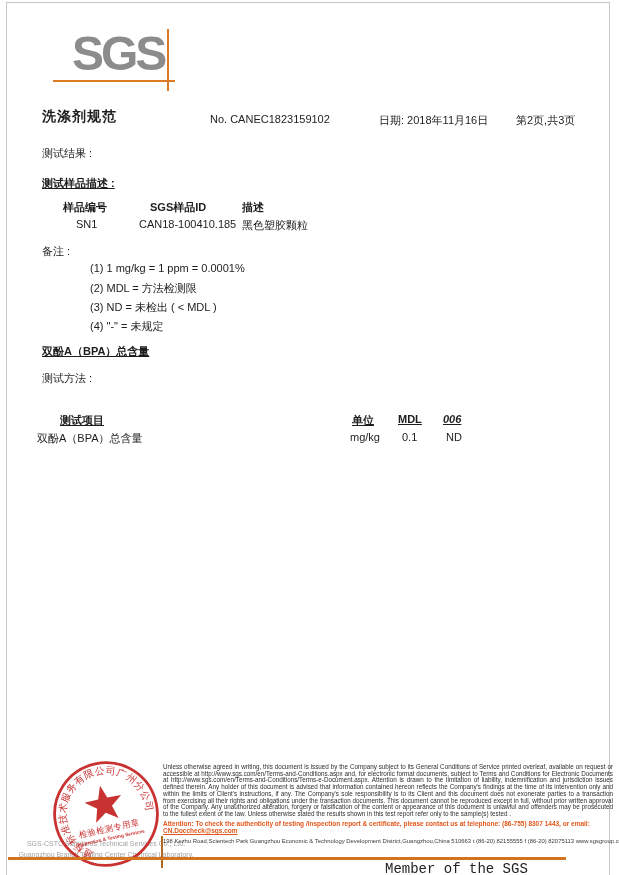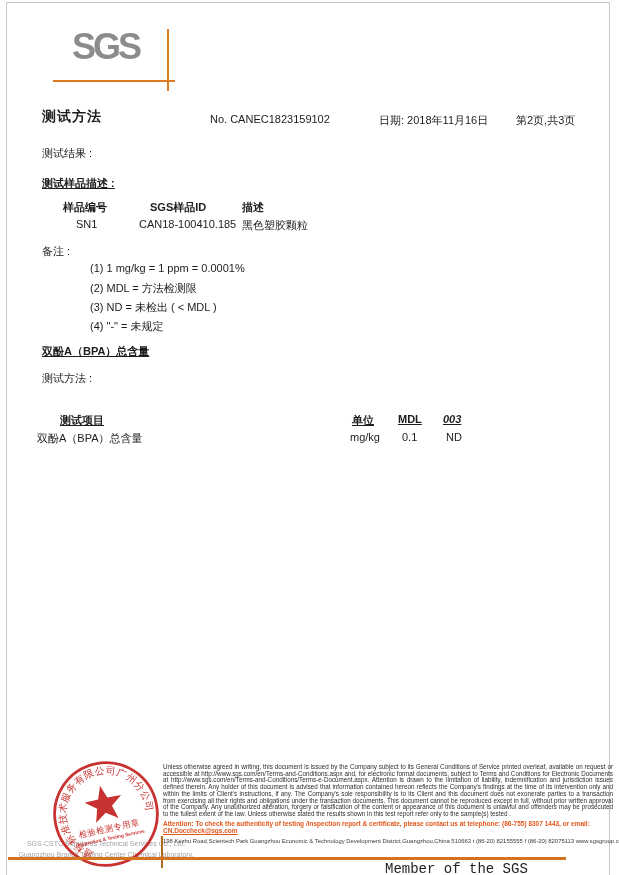--- a/index.html
+++ b/index.html
@@ -6,21 +6,21 @@
   .page {
     position:relative; width:619px; height:875px; background:#ffffff;
     font-family:"Liberation Sans","DejaVu Sans",sans-serif; color:#1d1d1d;
     overflow:hidden;
   }
   .abs { position:absolute; }
   .page-border { left:6px; top:2px; width:604px; height:880px;
     border:1px solid #c6c6c6; border-bottom:none; box-sizing:border-box; }
 
   
-  .logo-text { left:72px; top:26px; font-size:36px; font-weight:bold;
+  .logo-text { left:72px; top:26px; font-size:48px; font-weight:bold;
     color:#8c8c8c; letter-spacing:-3px; font-family:"Liberation Sans",sans-serif; }
   .logo-hline { left:53px; top:80px; width:122px; height:2px; background:#dd7b24; }
   .logo-vline { left:167px; top:29px; width:2px; height:62px; background:#dd7b24; }
 
   
   .doc-title { left:42px; top:108px; font-size:14px; font-weight:bold; letter-spacing:1px; }
   .report-no { left:210px; top:113px; font-size:11px; }
   .report-date { left:379px; top:113px; font-size:11px; }
   .page-no { left:516px; top:113px; font-size:11px; }
 
@@ -67,21 +67,21 @@
 </head>
 <body>
 
 <div class="page">
   <div class="abs page-border"></div>
 
   <div class="abs logo-text">SGS</div>
   <div class="abs logo-hline"></div>
   <div class="abs logo-vline"></div>
 
-  <div class="abs doc-title">测试方法</div>
+  <div class="abs doc-title">洗涤剂规范</div>
   <div class="abs report-no">No. CANEC1823159102</div>
   <div class="abs report-date">日期: 2018年11月16日</div>
   <div class="abs page-no">第2页,共3页</div>
 
   <div class="abs txt results-label">测试结果 :</div>
   <div class="abs txt b u sample-desc-label">测试样品描述 :</div>
 
   <div class="abs txt b st-h1">样品编号</div>
   <div class="abs txt b st-h2">SGS样品ID</div>
   <div class="abs txt b st-h3">描述</div>
@@ -94,21 +94,21 @@
   <div class="abs txt note-1">(2) MDL = 方法检测限</div>
   <div class="abs txt note-2">(3) ND = 未检出 ( &lt; MDL )</div>
   <div class="abs txt note-3">(4) "-" = 未规定</div>
 
   <div class="abs txt b u bpa-title">双酚A（BPA）总含量</div>
   <div class="abs txt method-label">测试方法 :</div>
 
   <div class="abs txt b u rt-h1">测试项目</div>
   <div class="abs txt b u rt-h2">单位</div>
   <div class="abs txt b u rt-h3">MDL</div>
-  <div class="abs txt b u i rt-h4">003</div>
+  <div class="abs txt b u i rt-h4">006</div>
   <div class="abs txt rt-c1">双酚A（BPA）总含量</div>
   <div class="abs txt rt-c2">mg/kg</div>
   <div class="abs txt rt-c3">0.1</div>
   <div class="abs txt rt-c4">ND</div>
 
   <div class="abs gray-company">
     <div>SGS-CSTC Standards Technical Services Co., Ltd.</div>
     <div>Guangzhou Branch Testing Center Chemical Laboratory.</div>
   </div>
 

